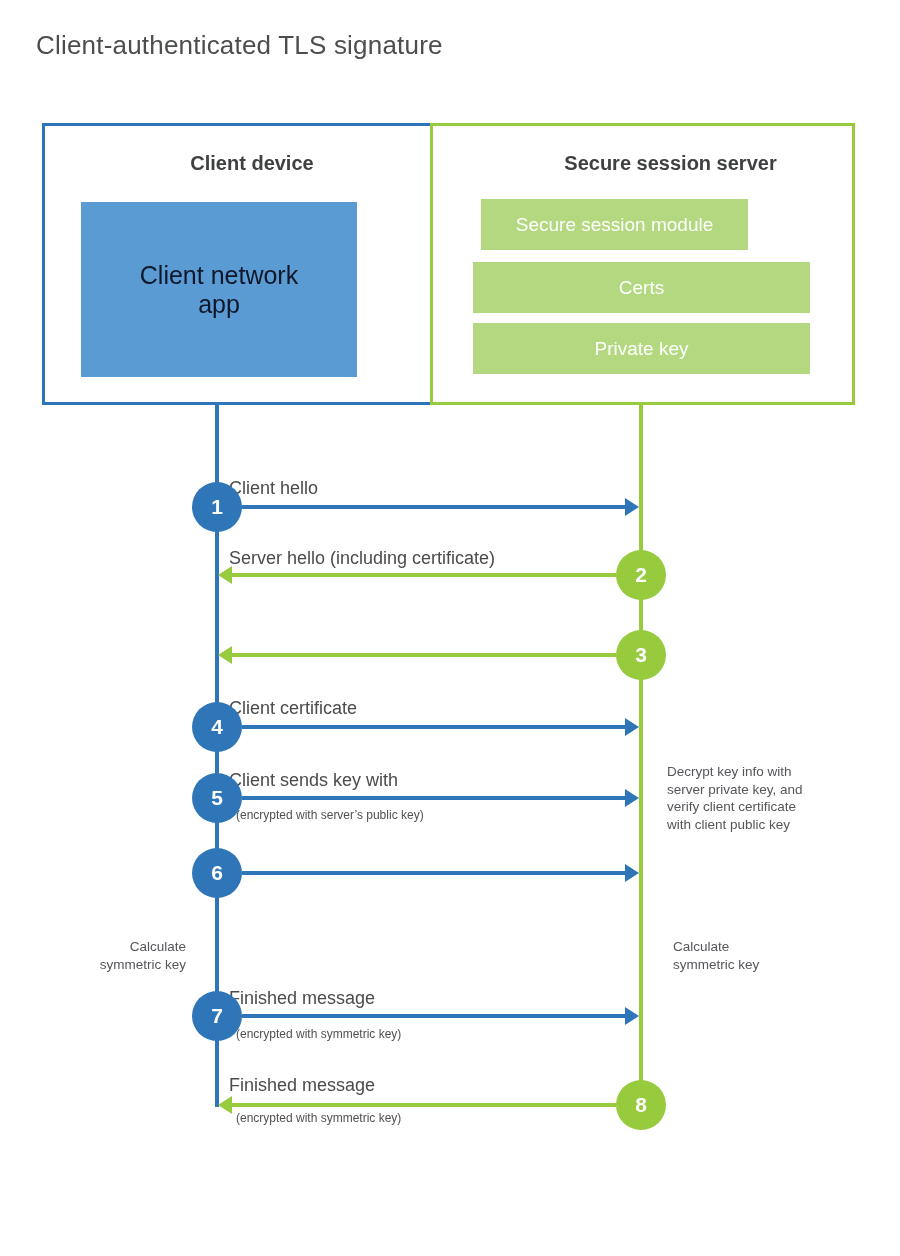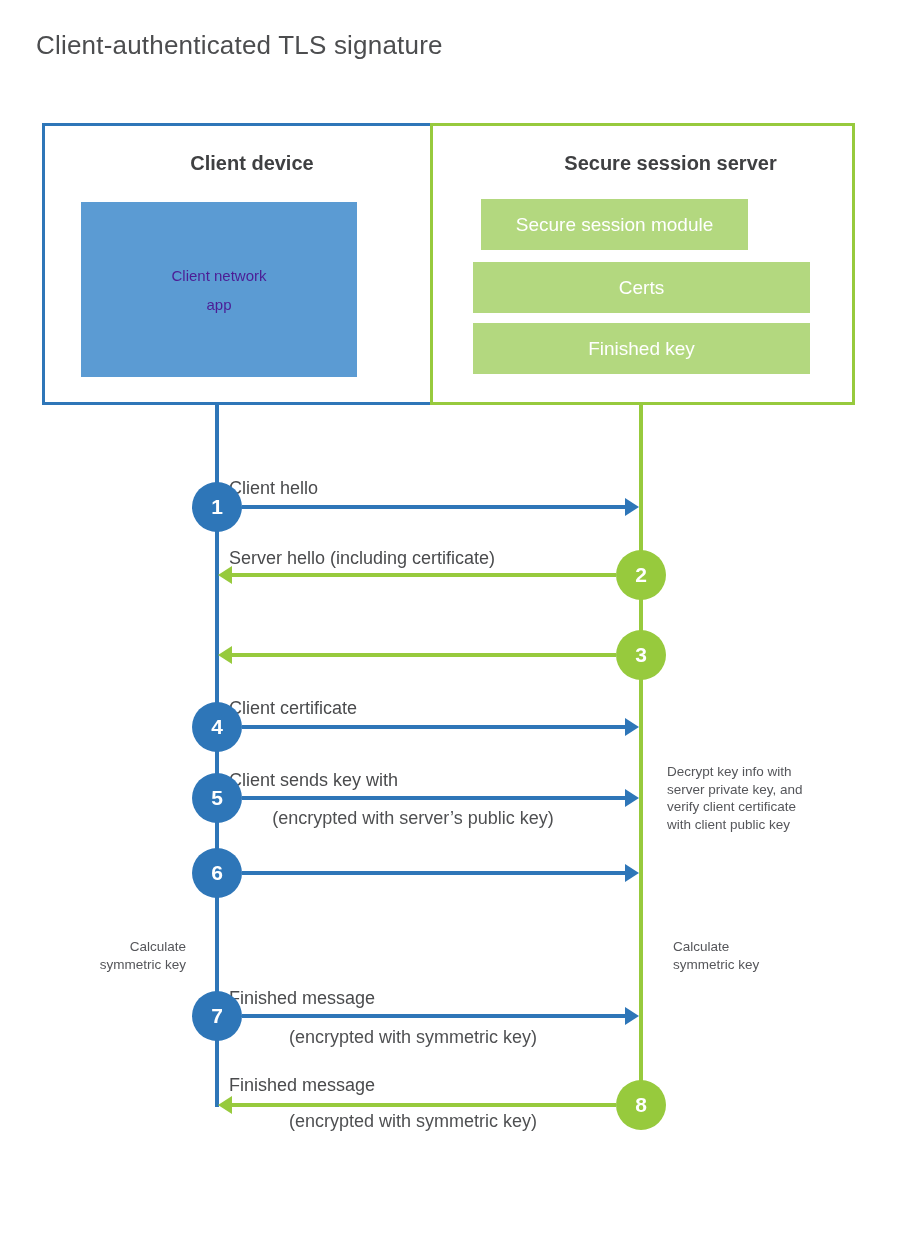--- a/index.html
+++ b/index.html
@@ -15,21 +15,21 @@
   }
 
   .entity-box { background:#ffffff; box-sizing:border-box; }
   .entity-box.blue  { border:3px solid #2e76b8; }
   .entity-box.green { border:3px solid #97ca3d;padding-left:28px; }
   .entity-title {
     width:100%; text-align:center; font-size:20px; font-weight:bold; color:#3f4042;
   }
 
   .app-box {
-    background:#5b9bd3; color:#4c1d95; font-size:15px; line-height:29px;
+    background:#5b9bd3; color:#0f172a; font-size:25px; line-height:29px;
     display:flex; align-items:center; justify-content:center; text-align:center;
     white-space:pre-line;
   }
   .module-bar {
     background:#b3d87f; color:#ffffff; font-size:19px;
     display:flex; align-items:center; justify-content:center; text-align:center;
   }
 
   .vline { width:4px; }
   .vline.blue  { background:#2e76b8; }
@@ -49,22 +49,22 @@
     display:flex; align-items:center; justify-content:center;
   }
   .circle.blue  { background:#2e76b8; }
   .circle.green { background:#97ca3d; }
 
   .msg-label {
     left:229px; width:400px; text-align:left;
     font-size:18px; color:#4a4b4d;
   }
   .msg-sublabel {
-    left:213px; width:400px; text-align:center;
-    font-size:18px; color:#4f5052;
+    left:236px; width:400px; text-align:left;
+    font-size:12px; color:#4f5052;
   }
   .note {
     font-size:13.5px; line-height:17.5px; color:#55565a; white-space:pre-line;
   }
 </style>
 </head>
 <body>
 
 <div class="canvas">
 
@@ -76,21 +76,21 @@
   <div class="abs entity-box blue" style="left:42px; top:123px; width:420px; height:282px;">
     <div class="abs entity-title" style="top:26px;">Client device</div>
     <div class="abs app-box" style="left:36px; top:76px; width:276px; height:175px;">Client network
 app</div>
   </div>
 
   <div class="abs entity-box green" style="left:430px; top:123px; width:425px; height:282px;">
     <div class="abs entity-title" style="top:26px;">Secure session server</div>
     <div class="abs module-bar" style="left:48px; top:73px;  width:267px; height:51px;">Secure session module</div>
     <div class="abs module-bar" style="left:40px; top:136px; width:337px; height:51px;">Certs</div>
-    <div class="abs module-bar" style="left:40px; top:197px; width:337px; height:51px;">Finished key</div>
+    <div class="abs module-bar" style="left:40px; top:197px; width:337px; height:51px;">Private key</div>
   </div>
 
   <div class="abs msg-label" style="top:478px;">Client hello</div>
   <div class="abs hline blue" style="left:242px; top:505px; width:384px;"></div>
   <div class="abs ah right" style="left:625px; top:498px;"></div>
   <div class="abs circle blue" style="left:192px; top:482px;">
       <span>1</span>
     </div>
 
   <div class="abs msg-label" style="top:548px;">Server hello (including certificate)</div>

